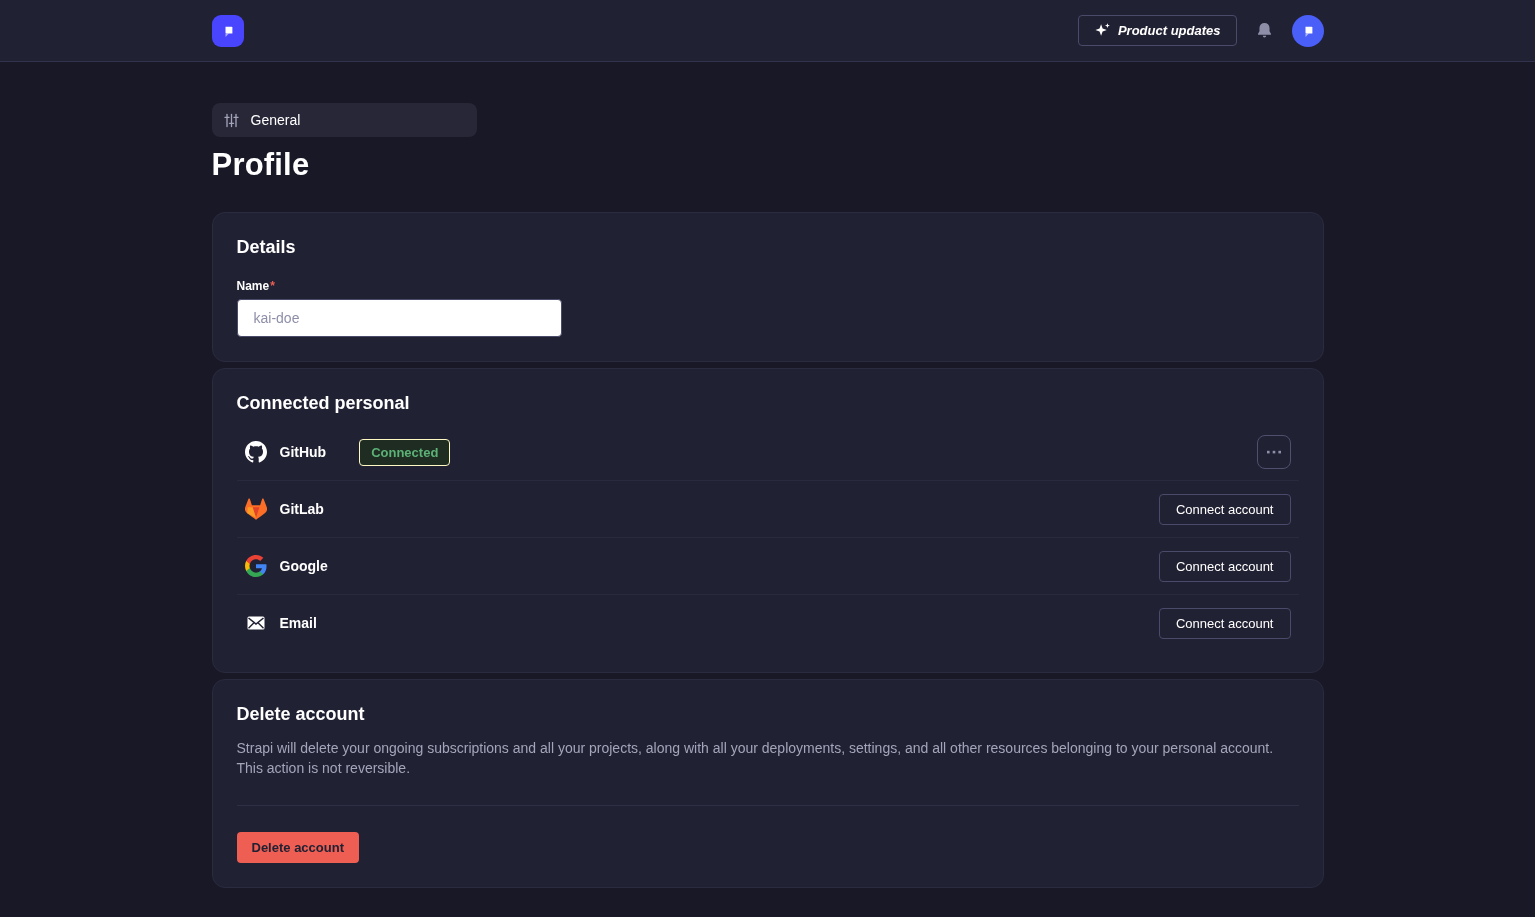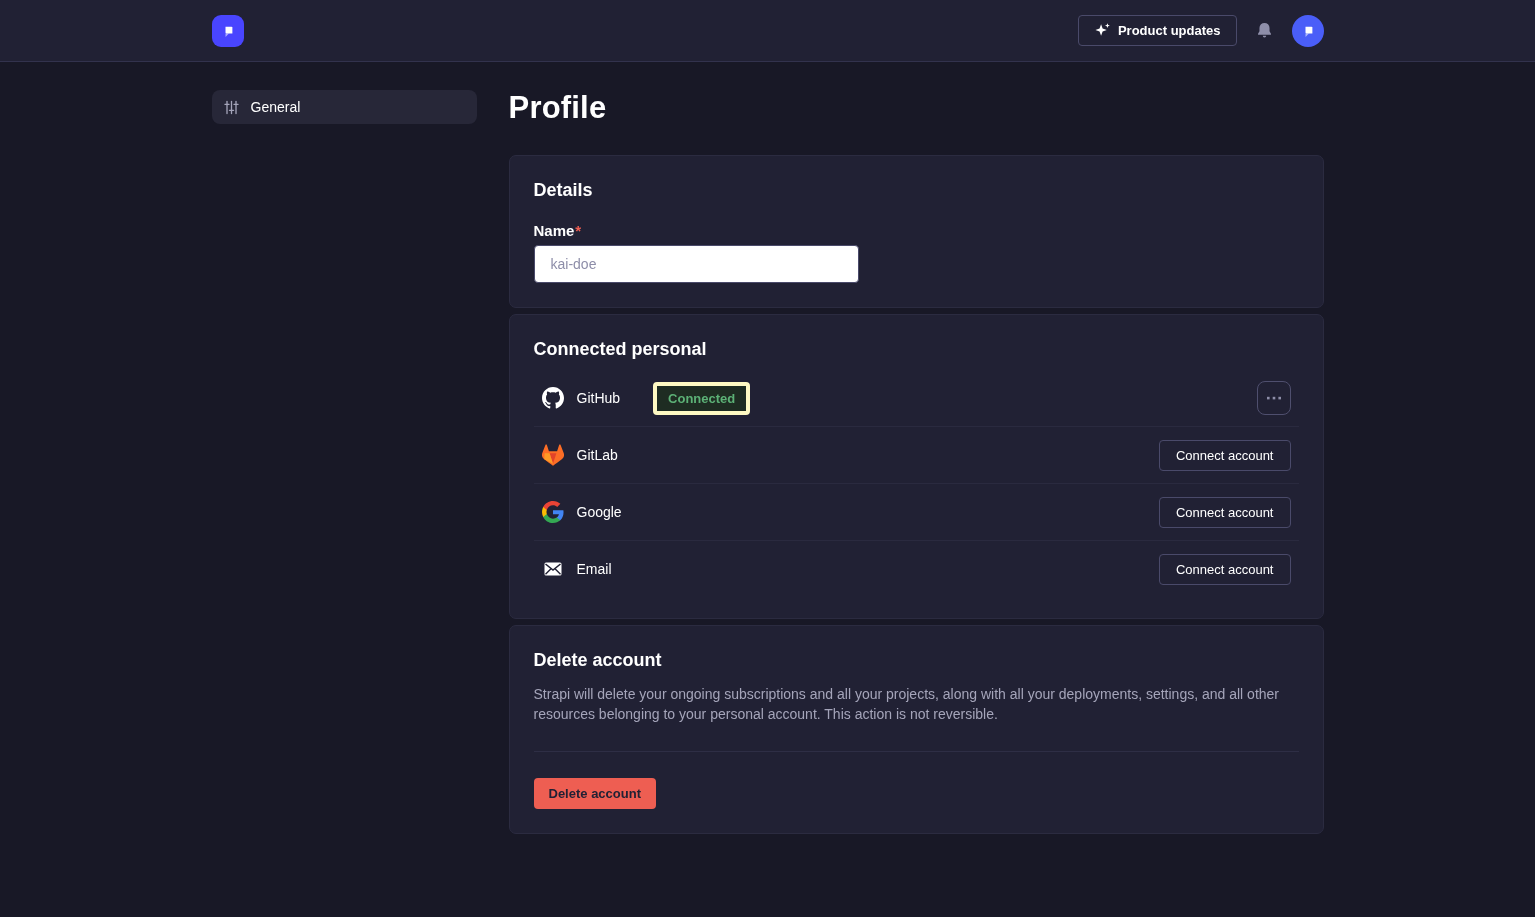--- a/index.html
+++ b/index.html
@@ -24,29 +24,30 @@
     width:32px; height:32px; border-radius:9px; background:#4945ff;
     display:flex; align-items:center; justify-content:center; cursor:pointer;
   }
   .topbar-right { display:flex; align-items:center; gap:16px; }
   .btn-ghost {
     display:flex; align-items:center; gap:7px;
     height:31px; padding:0 15px;
     background:transparent; border:1px solid #4a4a6a; border-radius:4px;
     color:#ffffff; font-size:13px; font-weight:700; cursor:pointer;
     font-family:"Liberation Sans", sans-serif;
+    font-style:italic;
   }
   .bell-btn { background:none; border:none; padding:2px; cursor:pointer; display:flex; }
   .avatar {
     width:32px; height:32px; border-radius:50%; background:#4a5ef8;
     display:flex; align-items:center; justify-content:center; cursor:pointer;
   }
 
   
-  .layout { display:flex; gap:32px; padding-top:28px; }
+  .layout { display:flex; gap:0; padding-top:41px;flex-direction:column; }
 
   
   .sidebar { width:265px; flex-shrink:0; }
   .side-item {
     display:flex; align-items:center; gap:11px;
     height:34px; padding:0 11px; margin-bottom:10px;
     border-radius:8px; cursor:pointer;
     color:#ffffff; font-size:14px;
   }
   .side-item.active { background:#272738; }
@@ -55,49 +56,49 @@
     margin-left:auto; width:15px; height:15px; border-radius:50%;
     background:#f6ecc7; color:#212134;
     font-size:11px; font-weight:700; line-height:15px; text-align:center;
   }
 
   
   .main { flex:1; min-width:0; }
   .page-title { margin:0 0 29px; font-size:31px; font-weight:700; color:#ffffff; letter-spacing:.2px; }
 
   .card {
-    background:#212134; border:1px solid #2b2b40; border-radius:7px;
+    background:#212134; border:1px solid #2b2b40; border-radius:13px;
     padding:24px; margin-bottom:6px;
   }
   .card h2 { margin:0; font-size:18px; font-weight:700; color:#ffffff; }
 
   
   .field { margin-top:21px; }
-  .field-label { font-size:15px; font-weight:700; color:#ffffff; display:block; margin-bottom:6px; }
+  .field-label { font-size:12px; font-weight:700; color:#ffffff; display:block; margin-bottom:6px; }
   .req { color:#ee5e52; margin-left:1px; }
   .text-input {
     width:325px; height:38px; padding:0 16px;
     background:#ffffff; border:1px solid #4a4a6a; border-radius:4px;
     color:#8e8ea9; font-size:14px; font-family:"Liberation Sans", sans-serif;
     outline:none;
   }
 
   
   .accounts { margin-top:10px; }
   .account-row {
     display:flex; align-items:center;
     height:57px; padding:0 8px;
     border-bottom:1px solid #2a2a3f;
   }
   .account-row:last-child { border-bottom:none; height:56px; }
   .provider-icon { width:22px; height:22px; display:flex; align-items:center; justify-content:center; margin-right:13px; flex-shrink:0; }
-  .provider-name { font-size:14px; font-weight:400; color:#ffffff; }
+  .provider-name { font-size:14px; font-weight:700; color:#ffffff; }
   .status-badge {
     margin-left:33px; padding:5px 11px;
-    background:#1e2c22; border:4px solid #fef9c3; border-radius:4px;
+    background:#1e2c22; border:1px solid #fef9c3; border-radius:4px;
     color:#5cb176; font-size:13px; font-weight:700;
   }
   .row-right { margin-left:auto; display:flex; align-items:center; }
   .btn-connect {
     height:31px; padding:0 16px;
     background:transparent; border:1px solid #4a4a6a; border-radius:4px;
     color:#ffffff; font-size:13px; font-weight:400; cursor:pointer;
     font-family:"Liberation Sans", sans-serif;
   }
   .btn-more {

